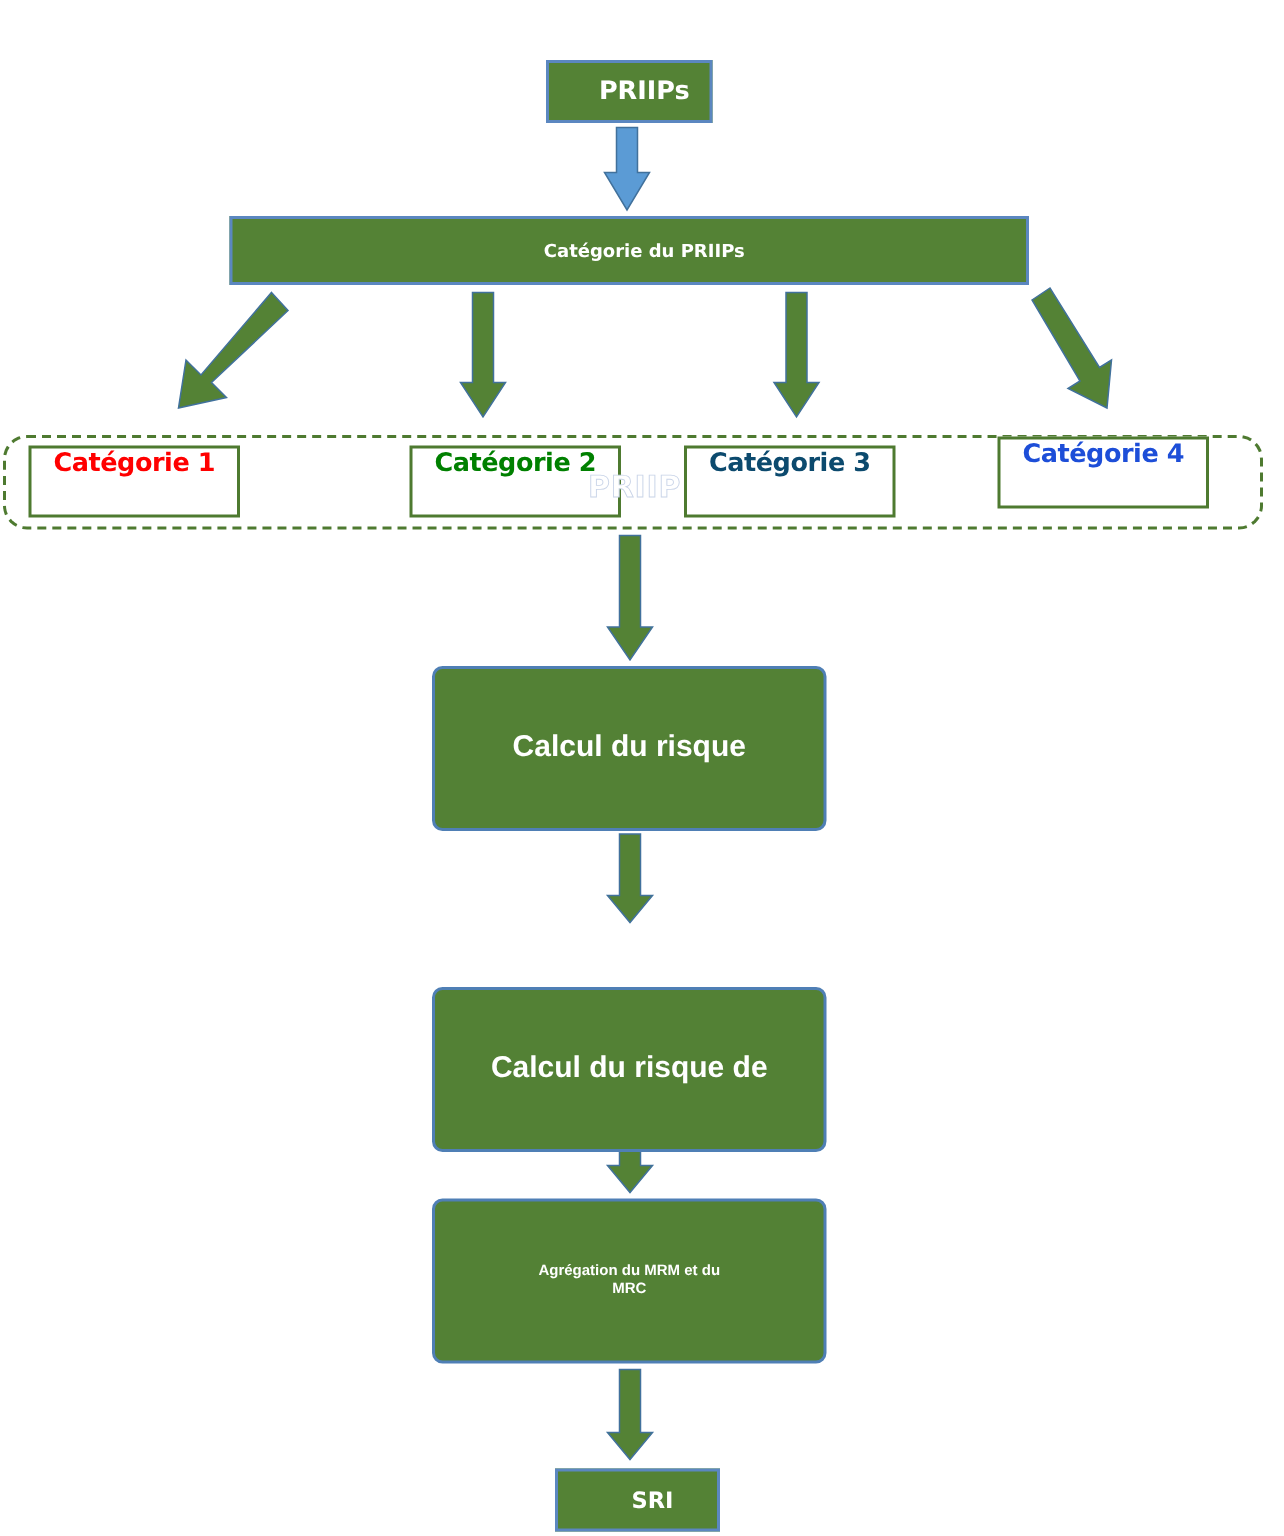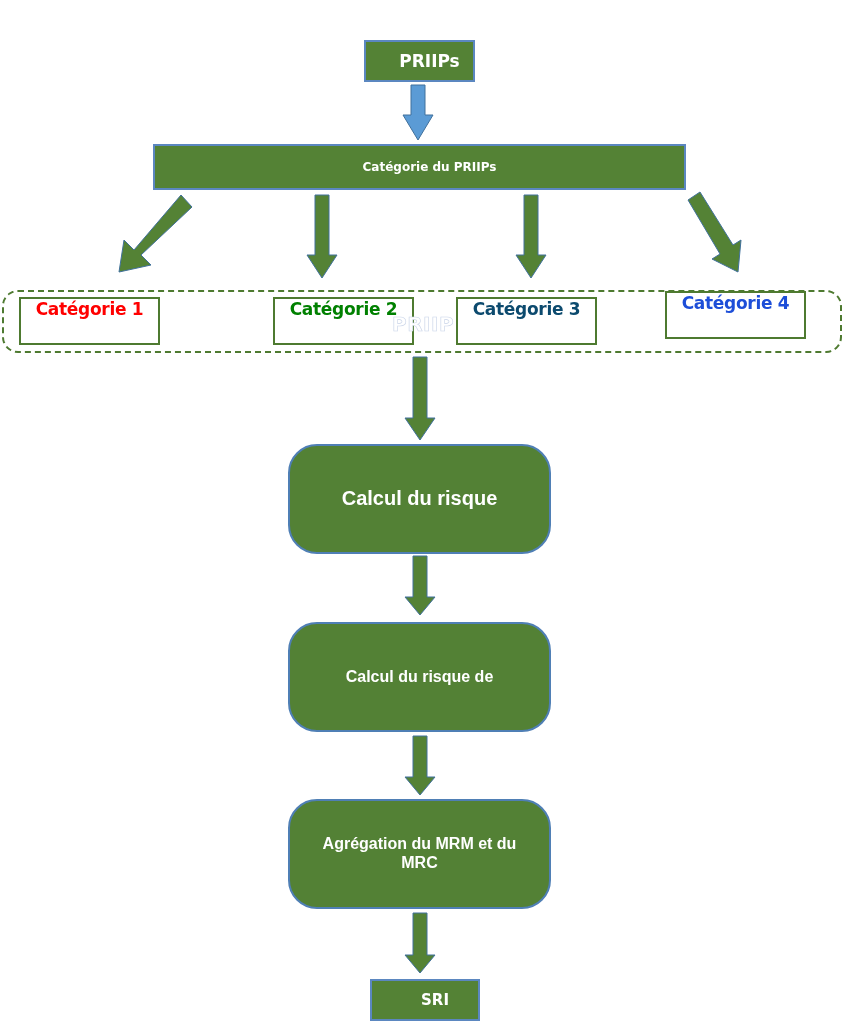--- a/index.html
+++ b/index.html
@@ -2,21 +2,21 @@
 <html><head>
   <meta charset="utf-8">
   <style>
     html, body { margin: 0; padding: 0; background: #ffffff; }
     body { width: 856px; height: 1024px; position: relative; overflow: hidden;
            font-family: "Liberation Sans", sans-serif; }
     .abs { position: absolute; box-sizing: border-box; }
     .green-rect { background: #548235; border: 2px solid #5B87C0; color: #ffffff;
                   display: flex; align-items: center; justify-content: center;
                   font-family: "DejaVu Sans", sans-serif; font-weight: bold; text-align: center; padding-left: 20px; }
-    .green-round { background: #538135; border: 2px solid #4F7FB5; border-radius: 29px; color: #ffffff;
+    .green-round { background: #538135; border: 2px solid #4F7FB5; border-radius: 7px; color: #ffffff;
                    display: flex; align-items: center; justify-content: center; text-align: center;
                    font-family: "Liberation Sans", sans-serif; font-weight: bold; line-height: 1.18; }
     .cat-box { background: #ffffff; border: 2px solid #4E7A30; display: flex; align-items: flex-start;
                justify-content: center; font-family: "DejaVu Sans", sans-serif; font-weight: bold;
                font-size: 17px; letter-spacing: -0.3px; }
     .dashed { border: 2px dashed #4E7A30; border-radius: 16px; }
     .ghost { font-family: "DejaVu Sans", sans-serif; font-size: 20px; font-weight: bold;
              color: #ffffff; -webkit-text-stroke: 0.6px #C9D4E8; letter-spacing: 0.5px; }
     svg.arrows { position: absolute; left: 0; top: 0; }
   </style>
@@ -69,27 +69,27 @@
 <div class="abs cat-box" style="left:665px; top:291px; width:141px; height:48px; color:#1d4ed8;">
   <span>Catégorie 4</span>
 </div>
 
 <div class="abs green-round" style="left:288px; top:444px; width:263px; height:110px; font-size:20px;">
   <div>
     <div>Calcul du risque</div>
   </div>
 </div>
 
-<div class="abs green-round" style="left:288px; top:622px; width:263px; height:110px; font-size:16px;">
+<div class="abs green-round" style="left:288px; top:658px; width:263px; height:110px; font-size:20px;">
   <div>
     <div>Calcul du risque de</div>
   </div>
 </div>
 
-<div class="abs green-round" style="left:288px; top:799px; width:263px; height:110px; font-size:16px;">
+<div class="abs green-round" style="left:288px; top:799px; width:263px; height:110px; font-size:10px;">
   <div>
     <div>Agrégation du MRM et du</div>
     <div>MRC</div>
   </div>
 </div>
 
 <div class="abs green-rect" style="left:370px; top:979px; width:110px; height:42px; font-size:15px;">
   <span>SRI</span>
 </div>
 

